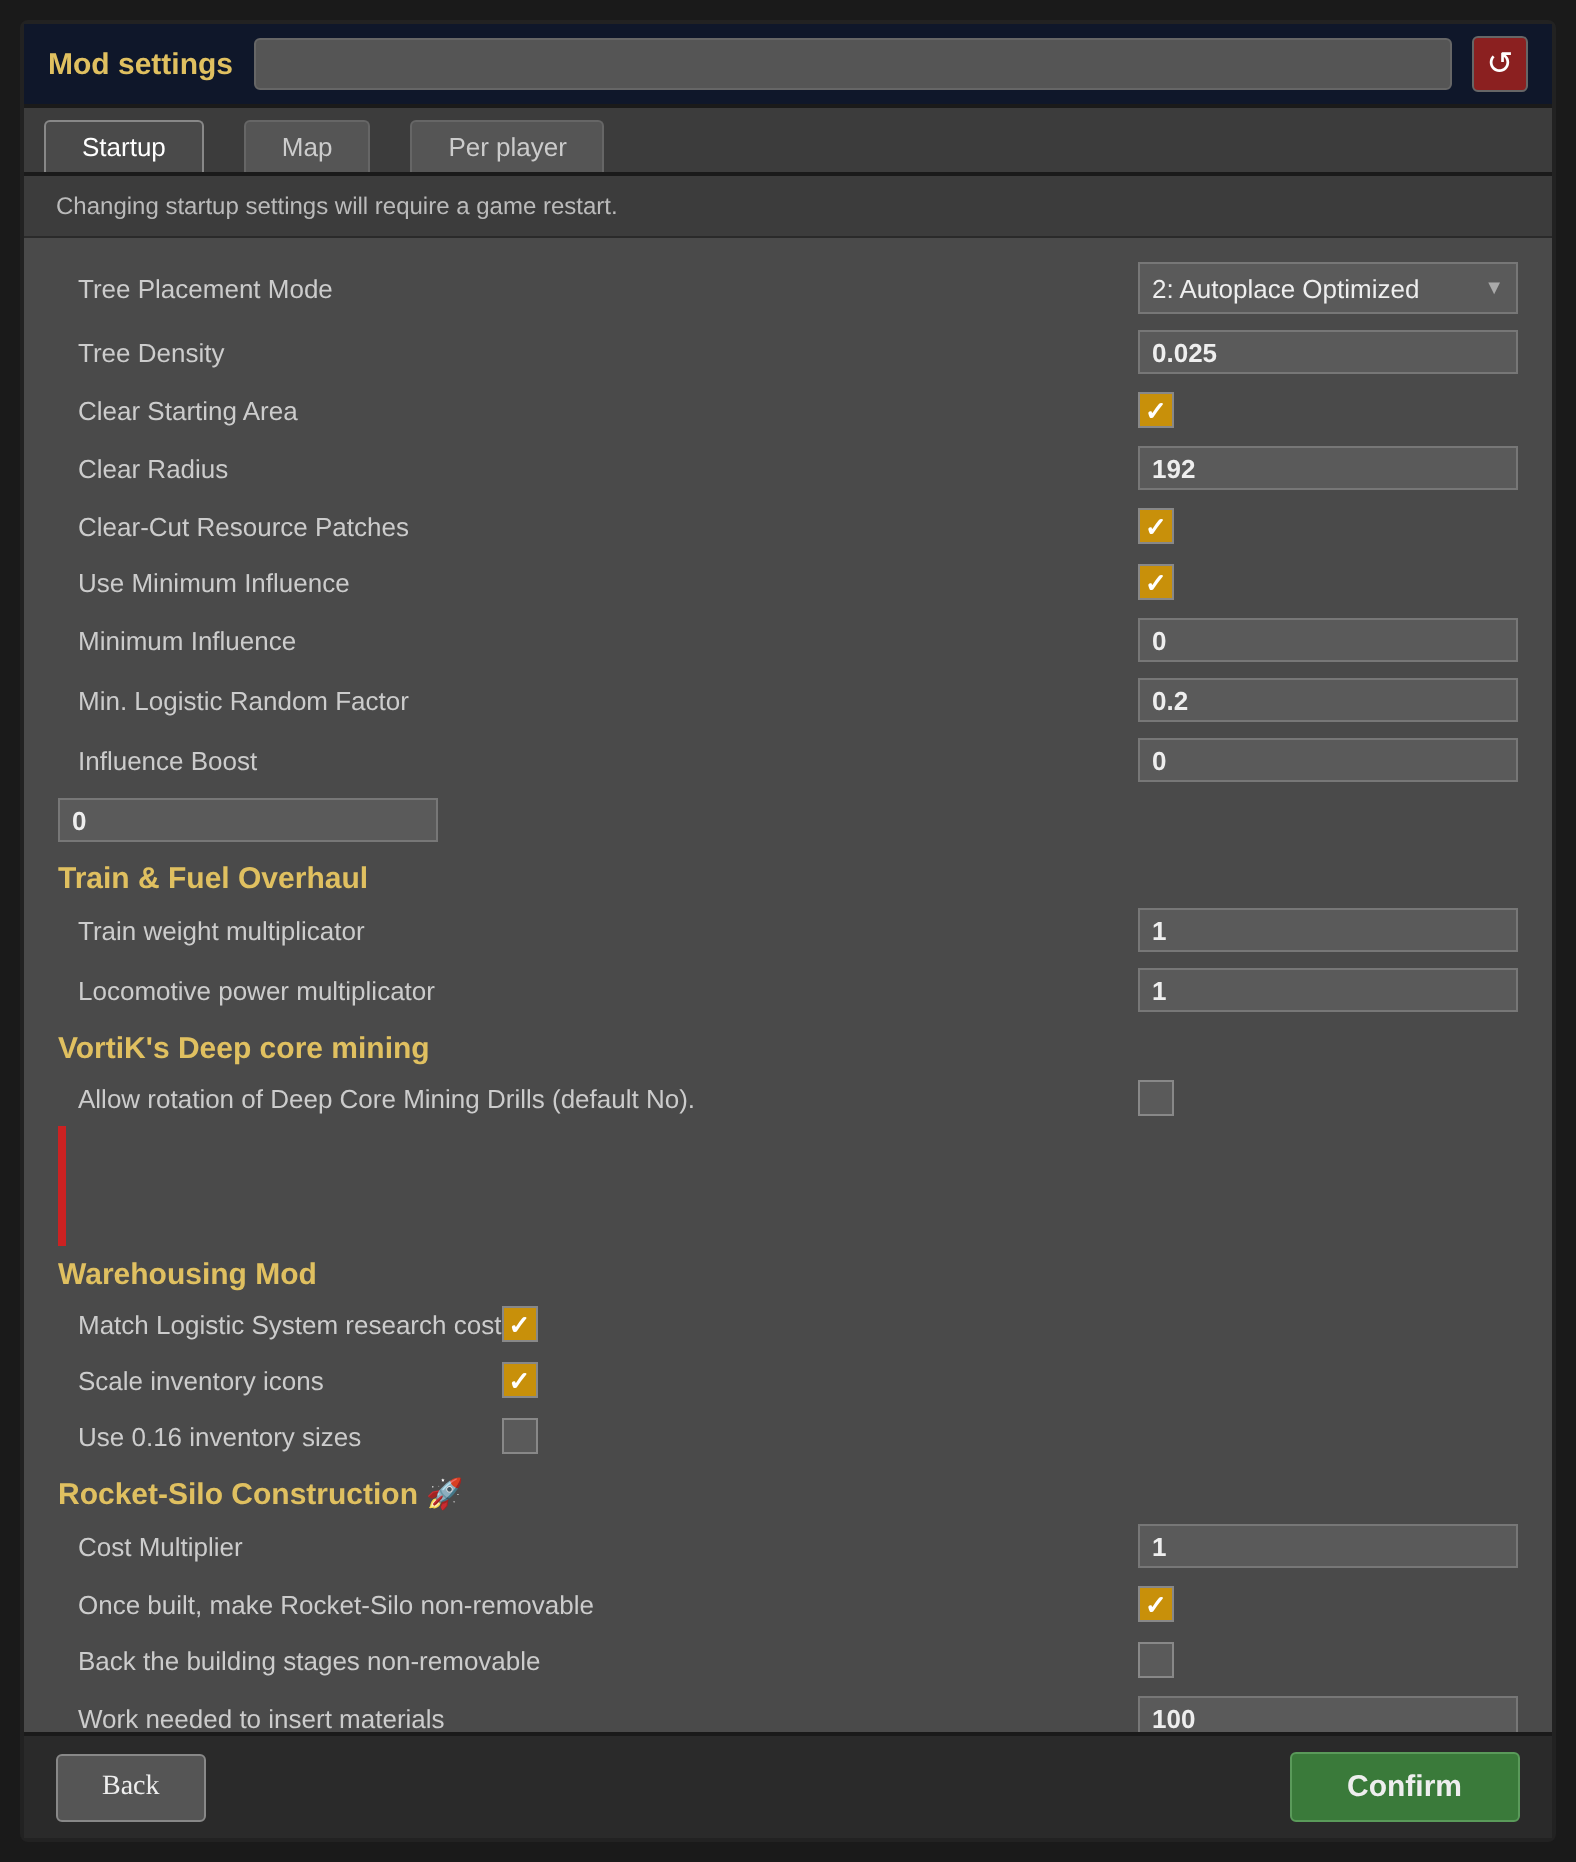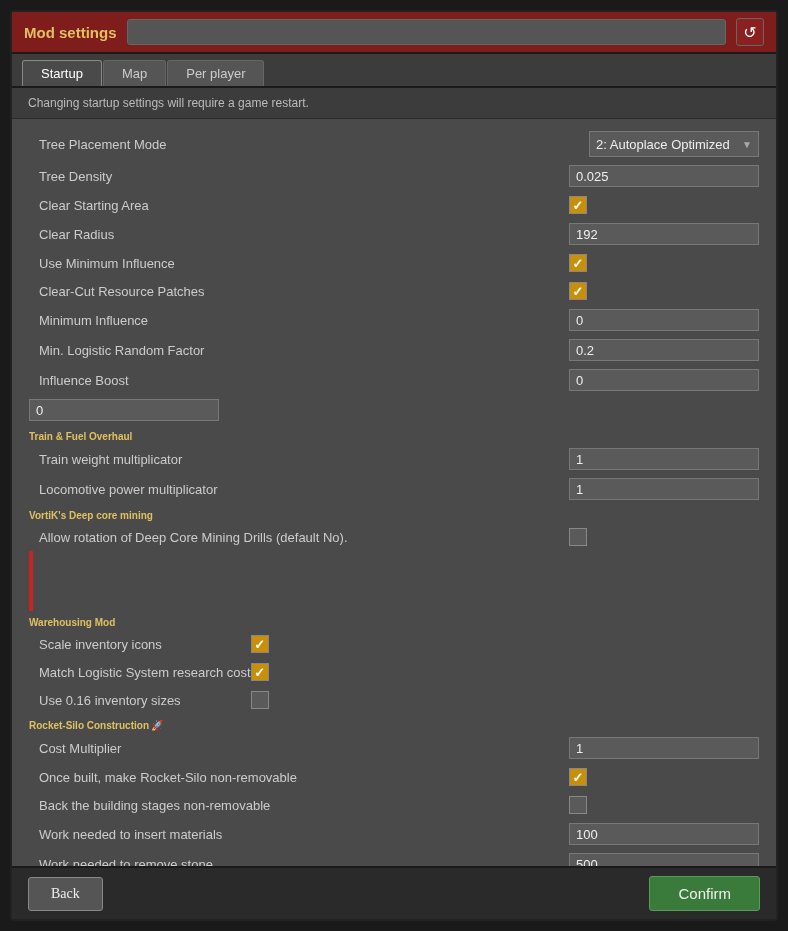--- a/index.html
+++ b/index.html
@@ -21,21 +21,21 @@
       right: 10px;
       bottom: 10px;
       background: #3c3c3c;
       border: 2px solid #222;
       border-radius: 4px;
       display: flex;
       flex-direction: column;
     }
 
     .title-bar {
-      background: #7f1d1d;
+      background: #0f172a;
       padding: 6px 12px;
       display: flex;
       align-items: center;
       justify-content: flex-start;
       border-bottom: 2px solid #1a1a1a;
       min-height: 38px;
     }
 
     .title-bar-title {
       color: #e0c060;
@@ -64,21 +64,21 @@
       align-items: center;
       justify-content: center;
       font-size: 16px;
     }
 
     .tabs-row {
       display: flex;
       background: #3c3c3c;
       border-bottom: 2px solid #1a1a1a;
       padding: 6px 10px 0;
-      gap: 1px;
+      gap: 20px;
     }
 
     .tab {
       padding: 5px 18px;
       background: #555;
       border: 1px solid #666;
       border-bottom: none;
       border-radius: 3px 3px 0 0;
       cursor: pointer;
       color: #ccc;
@@ -132,24 +132,25 @@
     }
 
     .setting-row .value-field {
       width: 190px;
       height: 22px;
       background: #5a5a5a;
       border: 1px solid #777;
       color: #eee;
       font-size: 13px;
       padding: 0 6px;
+      font-weight: bold;
     }
 
     .setting-row .dropdown {
-      width: 170px;
+      width: 190px;
       height: 26px;
       background: #5a5a5a;
       border: 1px solid #777;
       color: #eee;
       font-size: 13px;
       display: flex;
       align-items: center;
       justify-content: space-between;
       padding: 0 6px;
       cursor: pointer;
@@ -179,21 +180,21 @@
     .checkbox-custom.checked::after {
       content: '✓';
       color: #fff;
       font-size: 13px;
       font-weight: bold;
     }
 
     .section-header {
       padding: 6px 0 2px 0;
       color: #e0c060;
-      font-size: 10px;
+      font-size: 15px;
       font-weight: bold;
     }
 
     .section-with-bar {
       display: flex;
       align-items: flex-start;
       gap: 0;
       flex-direction: column;
     }
 
@@ -230,21 +231,21 @@
       font-family: Liberation Serif, serif;
     }
 
     .confirm-btn {
       padding: 8px 28px;
       background: #3a7a3a;
       border: 1px solid #5a9a5a;
       border-radius: 3px;
       color: #eee;
       font-size: 15px;
-      font-weight: normal;
+      font-weight: bold;
       cursor: pointer;
     }
 
     .dropdown-arrow {
       font-size: 10px;
       color: #aaa;
     }
   </style>
 </head>
 <body>
@@ -286,28 +287,28 @@
         <div class="checkbox-custom checked"></div>
       </div>
     </div>
 
     <div class="setting-row">
       <span class="label">Clear Radius</span>
       <input class="value-field" type="text" value="192" style="">
     </div>
 
     <div class="setting-row">
+      <span class="label">Clear-Cut Resource Patches</span>
+      <div class="checkbox-wrap">
+        <div class="checkbox-custom checked"></div>
+      </div>
+    </div>
+
+    <div class="setting-row">
       <span class="label">Use Minimum Influence</span>
-      <div class="checkbox-wrap">
-        <div class="checkbox-custom checked"></div>
-      </div>
-    </div>
-
-    <div class="setting-row">
-      <span class="label">Clear-Cut Resource Patches</span>
       <div class="checkbox-wrap">
         <div class="checkbox-custom checked"></div>
       </div>
     </div>
 
     <div class="setting-row">
       <span class="label">Minimum Influence</span>
       <input class="value-field" type="text" value="0" style="">
     </div>
 
@@ -343,36 +344,36 @@
       <span class="label">Allow rotation of Deep Core Mining Drills (default No).</span>
       <div class="checkbox-wrap">
         <div class="checkbox-custom"></div>
       </div>
     </div>
 
     <div class="section-with-bar">
       <div class="red-bar"></div>
       <div class="section-content">
         <div class="section-header">Warehousing Mod</div>
+
+        <div class="setting-row">
+          <span class="label">Match Logistic System research cost</span>
+          <div class="checkbox-wrap">
+            <div class="checkbox-custom checked"></div>
+          </div>
+        </div>
 
         <div class="setting-row">
           <span class="label">Scale inventory icons</span>
           <div class="checkbox-wrap">
             <div class="checkbox-custom checked"></div>
           </div>
         </div>
 
         <div class="setting-row">
-          <span class="label">Match Logistic System research cost</span>
-          <div class="checkbox-wrap">
-            <div class="checkbox-custom checked"></div>
-          </div>
-        </div>
-
-        <div class="setting-row">
           <span class="label">Use 0.16 inventory sizes</span>
           <div class="checkbox-wrap">
             <div class="checkbox-custom"></div>
           </div>
         </div>
       </div>
     </div>
 
     <div class="section-header">
       <span>Rocket-Silo Construction 🚀</span>

